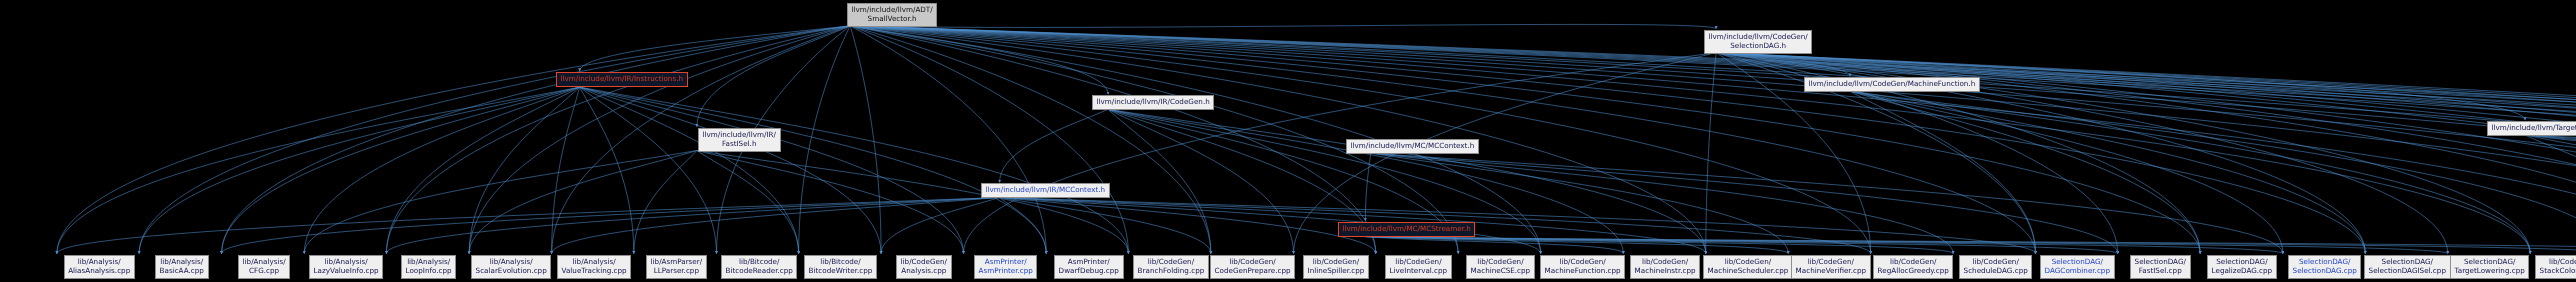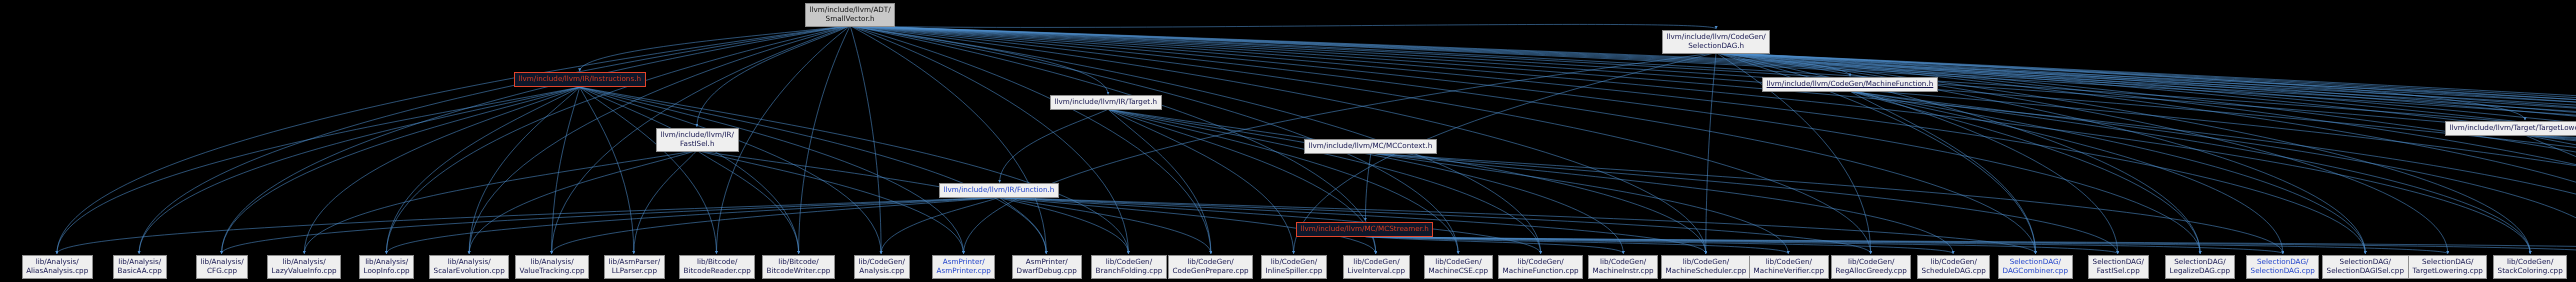--- a/index.html
+++ b/index.html
@@ -22,20 +22,21 @@
     box-sizing: border-box;
     font-size: 7.2px;
     line-height: 8.8px;
     padding: 2.1px 3.6px;
     text-align: center;
     white-space: pre;
     background: #efefef;
     color: #15154f;
     border: 0.5px solid #8f8f8f;
     cursor: pointer;
+    margin-left: 42px;
   }
   .node.root {
     background: #c8c8c8;
     color: #101010;
   }
   .node.highlight {
     border: 1px solid #e4442a;
     color: #d63a20;
     background: #0f172a;
   }
@@ -186,29 +187,29 @@
       <path d="M5835,374 C6182,398 6991,434 6990.5,492" fill="none" stroke="#4e8ccb" stroke-width="1.2" stroke-opacity="0.92" marker-end="url(#arr)"></path>
       <path d="M5835,374 C6230,398 7150,434 7150,492" fill="none" stroke="#4e8ccb" stroke-width="1.2" stroke-opacity="0.92" marker-end="url(#arr)"></path>
       <path d="M5835,374 C6278,398 7311,434 7310.5,492" fill="none" stroke="#4e8ccb" stroke-width="1.2" stroke-opacity="0.92" marker-end="url(#arr)"></path>
       <path d="M5835,374 C6326,398 7471,434 7470.5,492" fill="none" stroke="#4e8ccb" stroke-width="1.2" stroke-opacity="0.92" marker-end="url(#arr)"></path>
       <path d="M5835,374 C6374,398 7630,434 7630,492" fill="none" stroke="#4e8ccb" stroke-width="1.2" stroke-opacity="0.92" marker-end="url(#arr)"></path>
     </svg>
 
 <div class="node root" style="left: 805px; top: 3.1px;">llvm/include/llvm/ADT/
 SmallVector.h</div>
     <div class="node highlight" style="left: 514px; top: 72px;">llvm/include/llvm/IR/Instructions.h</div>
-    <div class="node" style="left: 1050px; top: 95px;">llvm/include/llvm/IR/Target.h</div>
+    <div class="node" style="left: 1050px; top: 95px;">llvm/include/llvm/IR/CodeGen.h</div>
     <div class="node" style="left: 656px; top: 128px;">llvm/include/llvm/IR/
 FastISel.h</div>
-    <div class="node link" style="left: 939px; top: 183px;">llvm/include/llvm/IR/Function.h</div>
+    <div class="node link" style="left: 939px; top: 183px;">llvm/include/llvm/IR/MCContext.h</div>
     <div class="node" style="left: 1304px; top: 139px; text-align: center;">llvm/include/llvm/MC/MCContext.h</div>
     <div class="node highlight" style="left: 1296px; top: 222px;">llvm/include/llvm/MC/MCStreamer.h</div>
     <div class="node" style="left: 1662px; top: 30px; text-align: center;">llvm/include/llvm/CodeGen/
 SelectionDAG.h</div>
-    <div class="node" style="left: 1762px; top: 77px; text-decoration: underline;">llvm/include/llvm/CodeGen/MachineFunction.h</div>
+    <div class="node" style="left: 1762px; top: 77px;">llvm/include/llvm/CodeGen/MachineFunction.h</div>
     <div class="node" style="left: 2445px; top: 121px;">llvm/include/llvm/Target/TargetLowering.h</div>
     <div class="node" style="left: 21.6px; top: 255px;">lib/Analysis/
 AliasAnalysis.cpp</div>
     <div class="node" style="left: 113px; top: 255px;">lib/Analysis/
 BasicAA.cpp</div>
     <div class="node" style="left: 196px; top: 255px;">lib/Analysis/
 CFG.cpp</div>
     <div class="node" style="left: 267px; top: 255px;">lib/Analysis/
 LazyValueInfo.cpp</div>
     <div class="node" style="left: 359px; top: 255px;">lib/Analysis/

